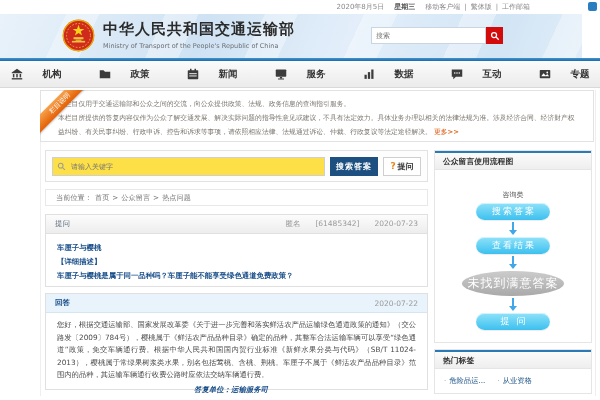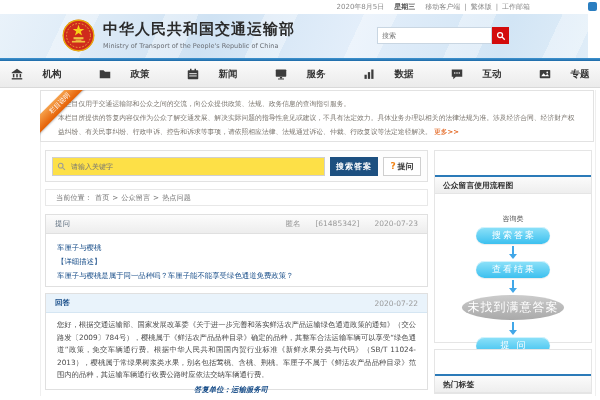--- a/index.html
+++ b/index.html
@@ -18,21 +18,21 @@
   .topbar .date{color:#8a8a8a;}
   .topbar .weekday{color:#555;font-weight:bold;}
   .topbar .links{display:flex;align-items:center;gap:4px;color:#8a8a8a;}
   .topbar .links span[data-interactable="true"]{cursor:pointer;}
   .corner-icon{
     position:absolute;top:2px;right:3px;width:9px;height:9px;border-radius:2px;
     background:#2a7ec0;
   }
   
   .header{
-    position:absolute;top:14px;left:0;right:12px;height:44px;
+    position:absolute;top:14px;left:0;right:18px;height:44px;
     background:linear-gradient(110deg,#e9f2fa 0%,#cfe2f3 35%,#e3eefa 60%,#d2e5f5 85%,#e0edf8 100%);
   }
   .header .streak{
     position:absolute;inset:0;
     background:repeating-linear-gradient(115deg,rgba(255,255,255,0) 0 60px,rgba(255,255,255,.35) 60px 90px);
   }
   .emblem{position:absolute;left:62px;top:5px;width:33px;height:33px;}
   .title-block{position:absolute;left:103px;top:6px;}
   .site-title{font-size:15px;font-weight:bold;color:#2b2b2b;letter-spacing:1px;}
   .site-subtitle{font-size:6.5px;color:#6b6f75;margin-top:3px;}
@@ -102,31 +102,31 @@
   .qbox{top:214px;height:73px;}
   .abox{top:293px;height:97px;}
   .boxhead{
     height:18px;display:flex;align-items:center;justify-content:space-between;
     padding:0 9px;font-size:7.5px;border-bottom:1px solid #e0e0e0;
   }
   .qbox .boxhead{background:linear-gradient(#fcfcfc,#ededed);color:#5a6b7c;}
   .abox .boxhead{background:#e9f3fb;border-bottom:1px solid #d5e6f3;}
   .abox .boxhead .hd-title{color:#1a4f8a;font-weight:bold;}
   .boxhead .meta{color:#9a9a9a;display:flex;gap:15px;}
-  .qbody{padding:7px 11px;font-size:7.4px;font-weight:normal;color:#1a4f8a;line-height:14px;}
+  .qbody{padding:7px 11px;font-size:7.4px;font-weight:bold;color:#1a4f8a;line-height:14px;}
   .abody{padding:6px 11px 0 11px;font-size:7.3px;color:#4a4a4a;line-height:12.5px;text-align:justify;}
   .aunit{text-align:center;padding:3px 11px 0 0;font-size:7.4px;font-weight:bold;color:#1a4f8a;font-style:italic;}
   
   .side-box{position:absolute;left:434px;width:158px;border:1px solid #e5e5e5;background:#fff;box-sizing:border-box;}
   .flowbox{top:150px;height:193px;}
   .tagbox{top:349px;height:45px;}
   .side-head{
     border-top:2px solid #2b7ab8;background:linear-gradient(#fbfbfb,#eeeeee);
     height:16px;display:flex;align-items:center;padding-left:8px;
-    font-size:7.8px;font-weight:bold;color:#333;border-bottom:1px solid #e5e5e5;margin-top:24px;
+    font-size:7.8px;font-weight:bold;color:#333;border-bottom:1px solid #e5e5e5;
   }
   .flow-body{text-align:center;padding-top:20px;}
   .flow-cat{font-size:7px;color:#555;margin-bottom:3px;}
   .pill{
     width:74px;height:17px;margin:0 auto;border-radius:9px;
     background:linear-gradient(#8fe2f9,#3cc0ef);color:#fff;
     font-size:9px;letter-spacing:2px;text-indent:2px;line-height:17px;
     box-shadow:inset 0 1px 0 rgba(255,255,255,.6),0 1px 1px rgba(0,0,0,.08);
   }
   .pill.clickable{cursor:pointer;}

